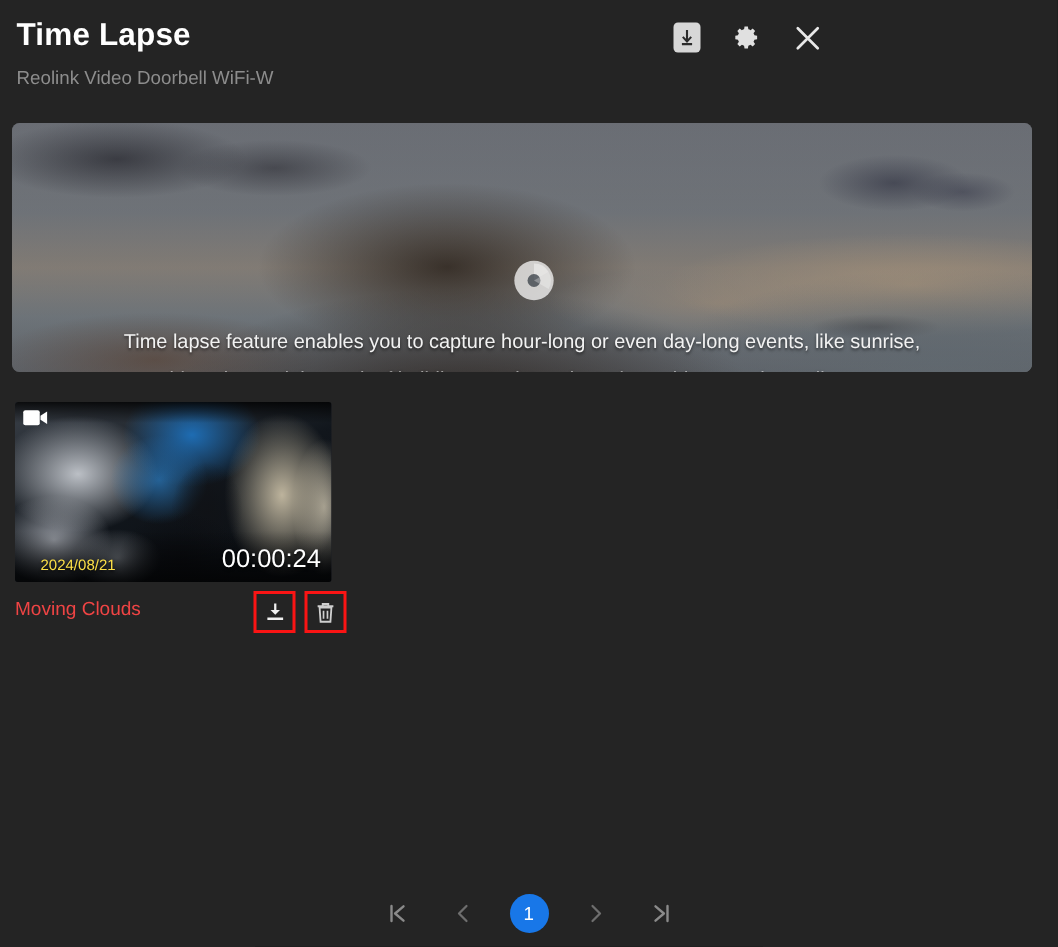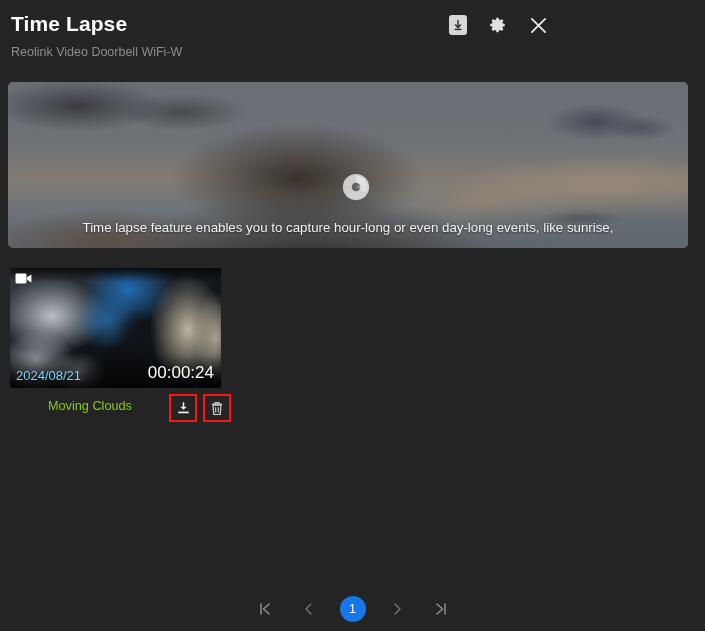--- a/index.html
+++ b/index.html
@@ -164,42 +164,41 @@
     left: 0; right: 0; bottom: 0; height: 34px;
     background: linear-gradient(0deg, rgba(0,0,0,.70), rgba(0,0,0,0));
   }
   .cam-badge {
     position: absolute;
     left: 5px; top: 4px;
     width: 17px; height: 13px;
   }
   .thumb-date {
     position: absolute;
-    left: 6px; bottom: 5px;
-    font-size: 13px;
-    color: #7dd3fc;
+    left: 17px; bottom: 5px;
+    font-size: 10px;
+    color: #fde047;
     text-shadow: 0 1px 2px rgba(0,0,0,.8);
   }
   .thumb-dur {
     position: absolute;
     right: 7px; bottom: 5px;
     font-size: 17px;
     color: #ffffff;
     text-shadow: 0 1px 2px rgba(0,0,0,.8);
   }
   .card-footer {
     position: relative;
     height: 40px;
   }
   .card-name {
     position: absolute;
     left: 0; top: 11px;
     font-size: 12.7px;
-    color: #84cc16;
-    margin-left: 38px;
+    color: #ef4444;
   }
   .card-actions {
     position: absolute;
     right: -10px; top: 6px;
     display: flex;
     gap: 6px;
   }
   .act-box {
     width: 24px; height: 24px;
     border: 2px solid #fb1414;

